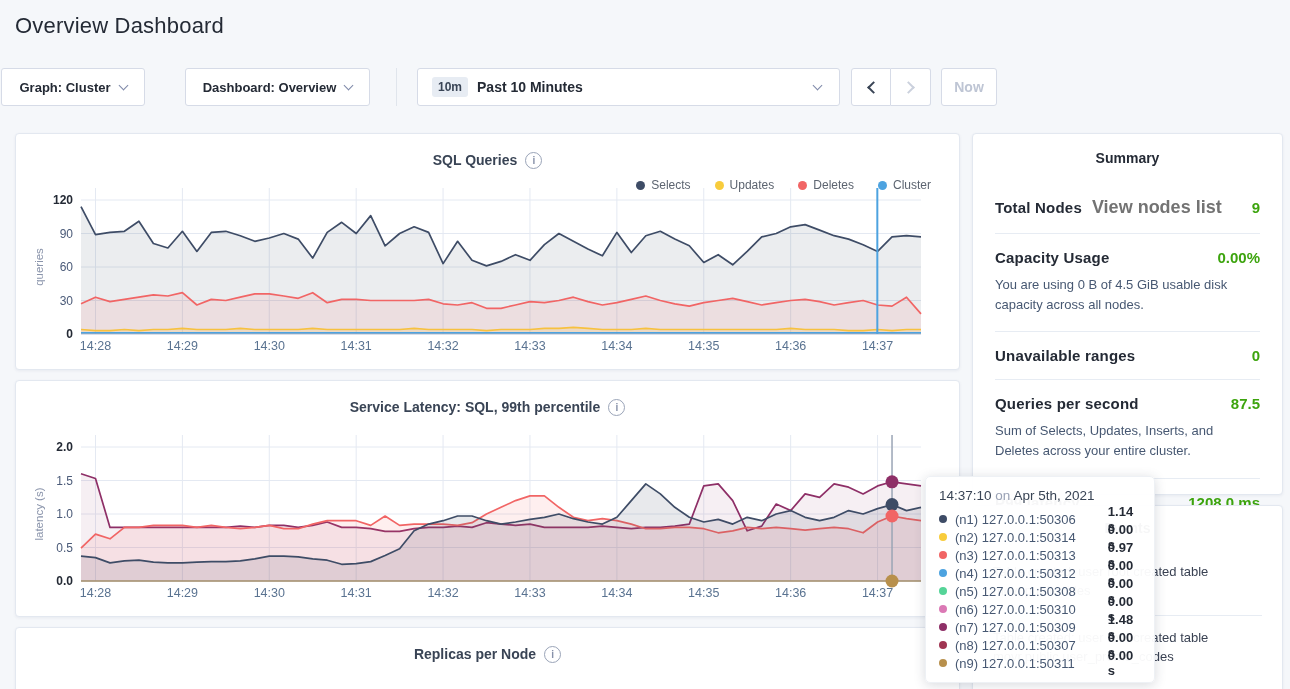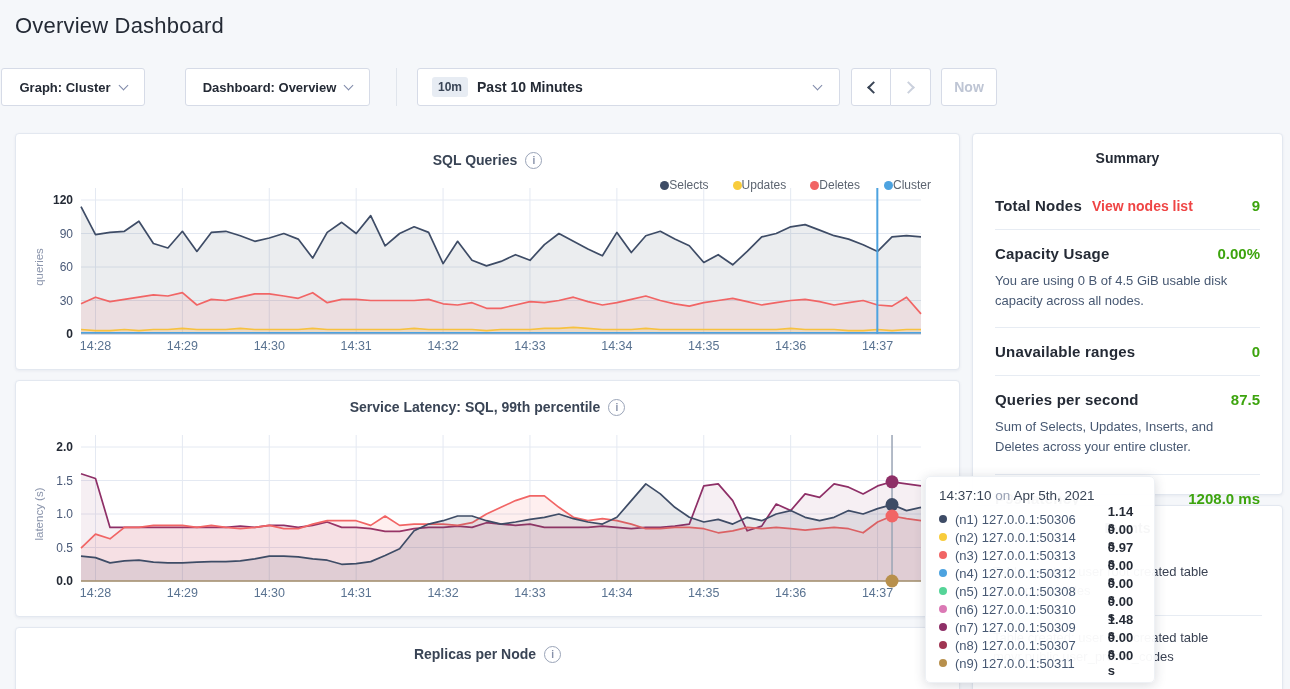--- a/index.html
+++ b/index.html
@@ -42,31 +42,31 @@
   #panel-summary  { left:972px; top:133px; width:311px; height:362px; }
   #panel-events   { left:972px; top:505px; width:311px; height:200px; }
 
   .chart-title { position:absolute; top:17px; left:0; width:100%; text-align:center;
                  font-size:14px; font-weight:700; color:#394455; }
   .chart-title .t { vertical-align:middle; }
   .info-icon { display:inline-flex; vertical-align:middle; margin-left:8px; width:17px; height:17px; border-radius:50%;
                border:1px solid #9AA4B8; color:#8791A9; font-size:10px; font-weight:700;
                align-items:center; justify-content:center; }
   .legend { position:absolute; top:44px; right:28px; display:flex; gap:24px; }
-  .legend-item { display:flex; align-items:center; cursor:pointer; }
+  .legend-item { display:flex; align-items:center; gap:6px; cursor:pointer; }
   .legend-dot { width:9px; height:9px; border-radius:50%; }
   .legend-label { font-size:12px; color:#5C6470; }
   svg text { font-family:"Liberation Sans", sans-serif; }
 
   
   .sum-inner { padding:16px 22px 0 22px; }
   .sum-title { text-align:center; font-size:14px; font-weight:700; color:#242A35; margin-bottom:22px; }
   .sum-row { display:flex; align-items:baseline; gap:10px; padding:9px 0; }
   .sum-label { font-size:15px; font-weight:700; color:#242A35; letter-spacing:.2px; }
-  .sum-link { font-size:14px; font-weight:700; color:#ef4444; cursor:pointer; }
+  .sum-link { font-size:18px; font-weight:700; color:#737373; cursor:pointer; }
   .sum-value { margin-left:auto; font-size:15px; font-weight:700; color:#3DA40E; }
   .sum-desc { font-size:13px; color:#475872; line-height:1.55; padding-bottom:10px; }
   .sum-div { height:1px; background:#E7ECF3; margin:6px 0; }
 
   
   .ev-inner { padding:14px 0 0 0; }
   .ev-title { text-align:center; font-size:14px; font-weight:700; color:#242A35; margin-bottom:22px; }
   .ev-item { padding:5px 20px 12px 20px; }
   .ev-line { font-size:13px; color:#3A4253; line-height:1.45; white-space:nowrap; }
   .ev-div { height:1px; background:#E7ECF3; margin:2px 20px 8px 20px; }

